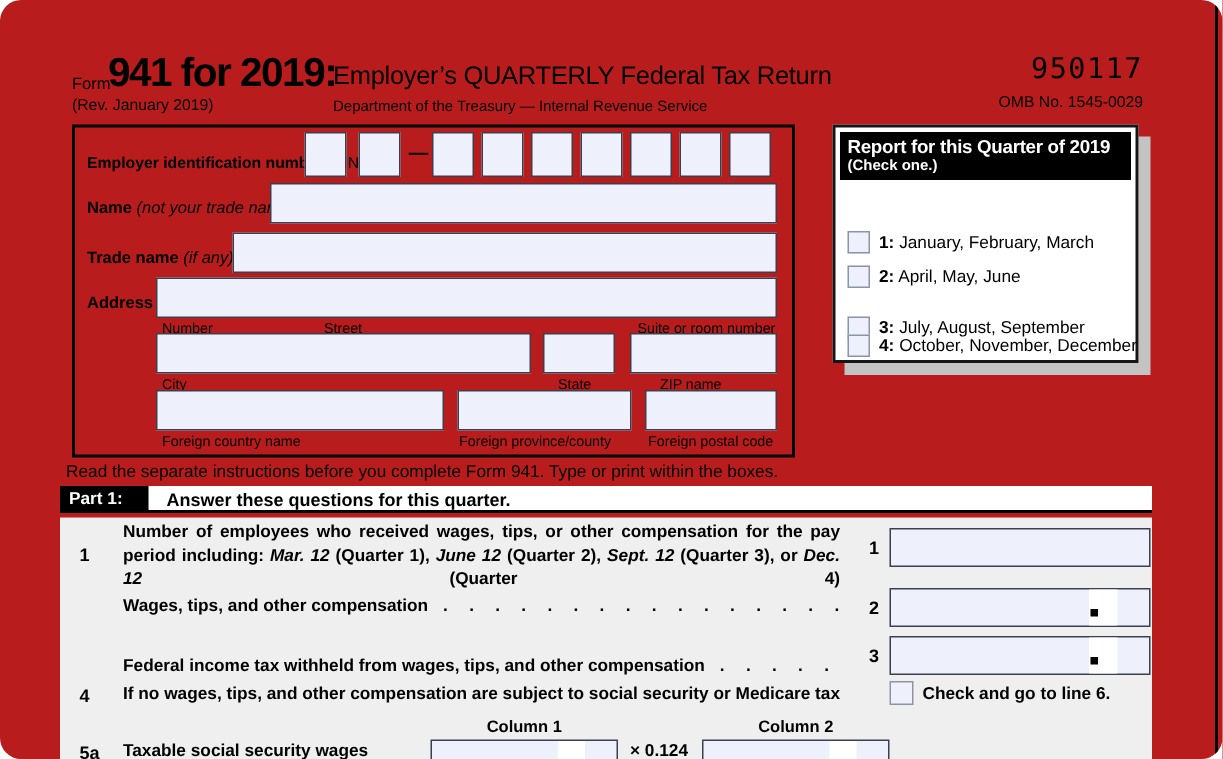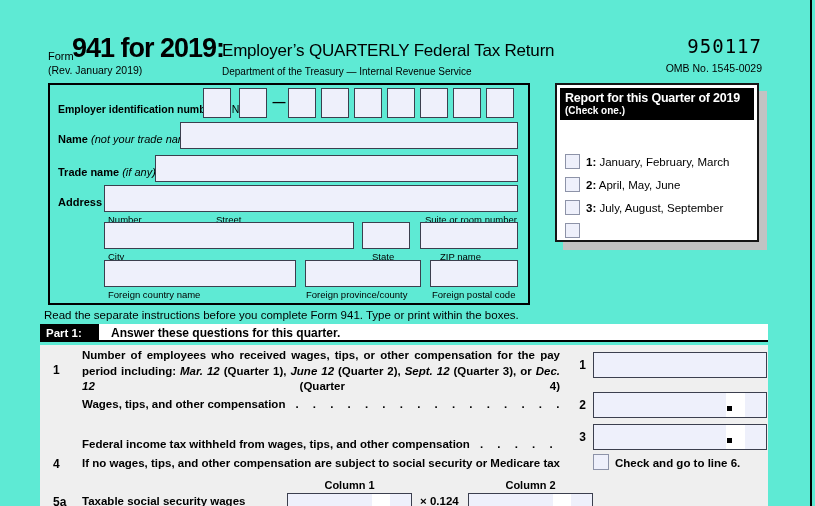--- a/index.html
+++ b/index.html
@@ -1,18 +1,18 @@
 <!DOCTYPE html>
 <html><head>
 <meta charset="utf-8">
 <style>
   * { margin:0; padding:0; box-sizing:border-box; }
   html,body { width:815px; height:506px; }
   body { font-family:"Liberation Sans",sans-serif; color:#000; background:#fff; }
-  #page { position:relative; width:815px; height:506px; background:#5eead4; overflow:hidden; }
+  #page { position:relative; width:815px; height:506px; background:#b91c1c; overflow:hidden;border-radius:14px; }
   .abs { position:absolute; }
   .b { font-weight:bold; }
   .i { font-style:italic; }
   .bi { font-weight:bold; font-style:italic; }
 
   
   .field { position:absolute; background:#eef0fb; border:1.5px solid #3b3f4e; }
   .cell  { position:absolute; width:28px; height:30px; background:#eef0fb; border:1.5px solid #3b3f4e; }
   .cents { position:absolute; top:0; bottom:0; right:21px; width:19px; background:#fff; }
   .cdot  { position:absolute; left:1px; top:13px; width:5px; height:5px; background:#000; }
@@ -118,26 +118,27 @@
       <div class="t2">(Check one.)</div>
     </div>
     <div class="qopt" style="top:45px;">
       <span class="qcb"></span>
       <span><span class="b">1:</span> <span>January, February, March</span></span>
     </div>
     <div class="qopt" style="top:68px;">
       <span class="qcb"></span>
       <span><span class="b">2:</span> <span>April, May, June</span></span>
     </div>
-    <div class="qopt" style="top:91px;">
+    <div class="qopt" style="top:102px;">
       <span class="qcb"></span>
       <span><span class="b">3:</span> <span>July, August, September</span></span>
     </div>
     <div class="qopt" style="top:114px;">
       <span class="qcb"></span>
+      <span><span class="b">4:</span> <span>October, November, December</span></span>
     </div>
   </div>
 
   <div class="abs" id="instr">Read the separate instructions before you complete Form 941. Type or print within the boxes.</div>
 
   <div id="p1bar">
     <div id="p1lbl">Part 1:</div>
     <div id="p1hd">Answer these questions for this quarter.</div>
   </div>
 

